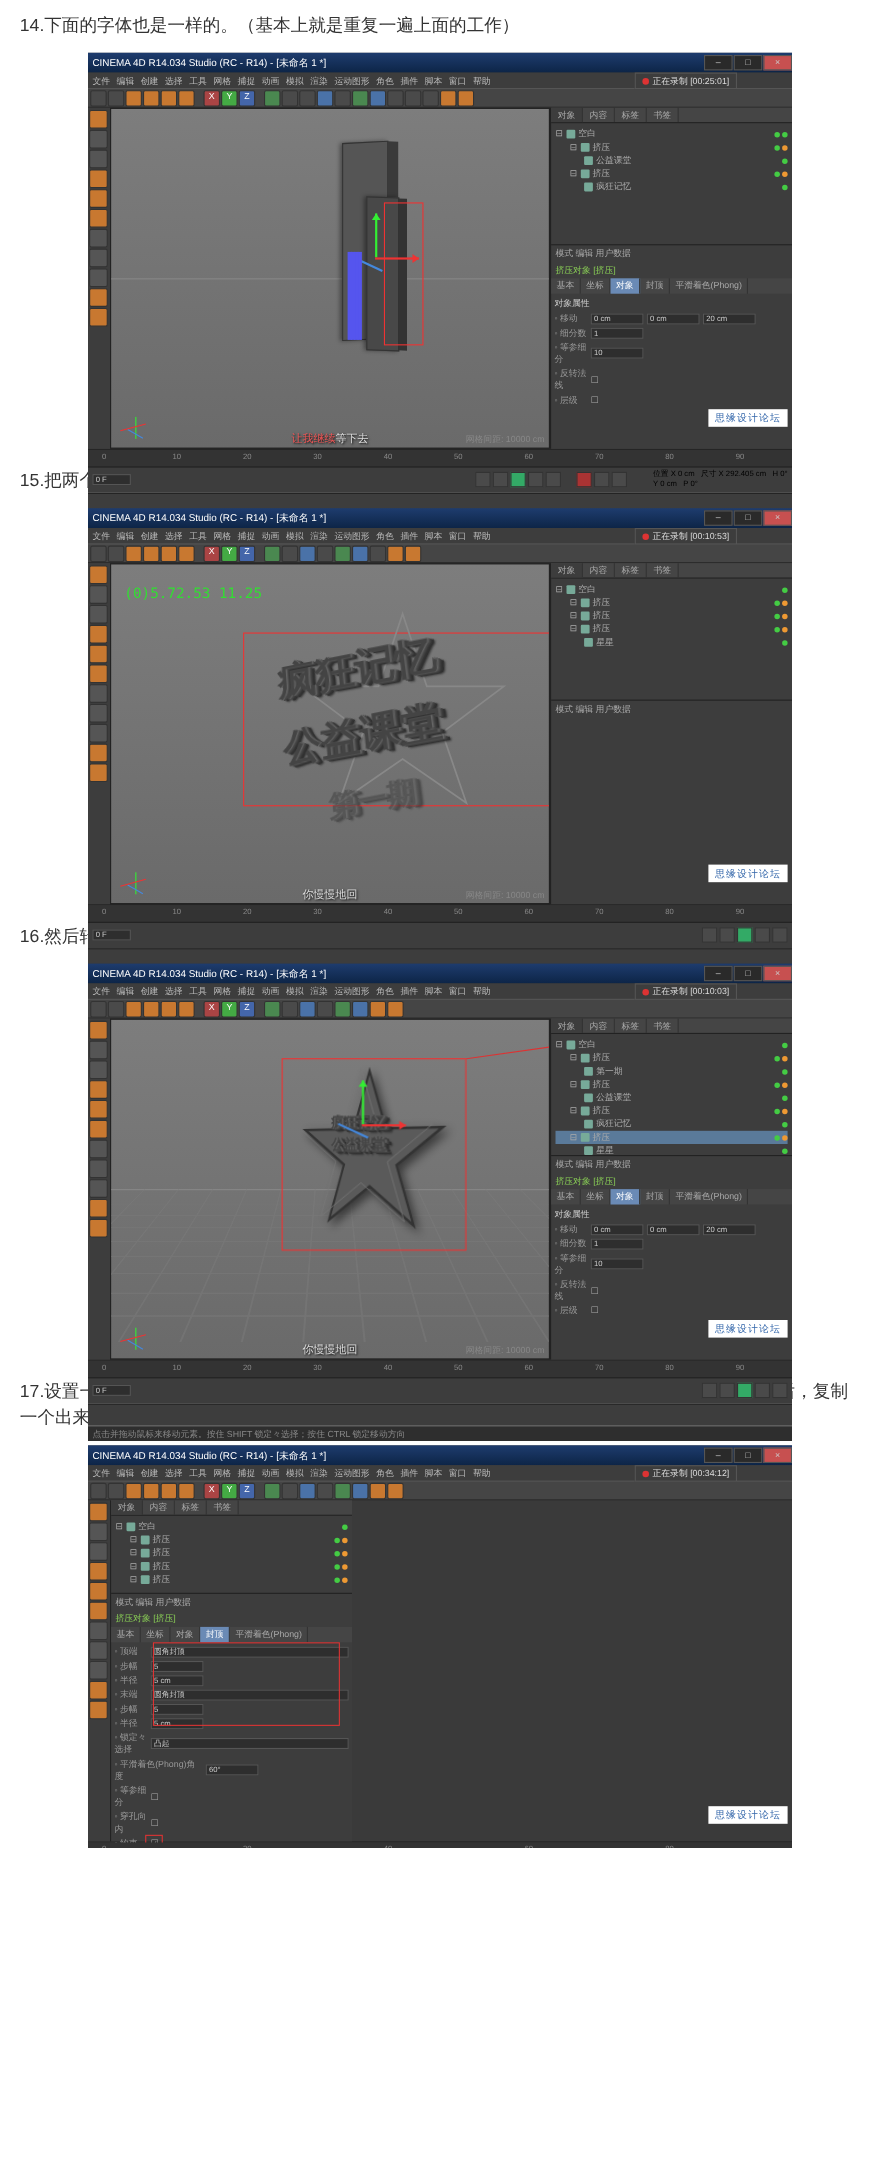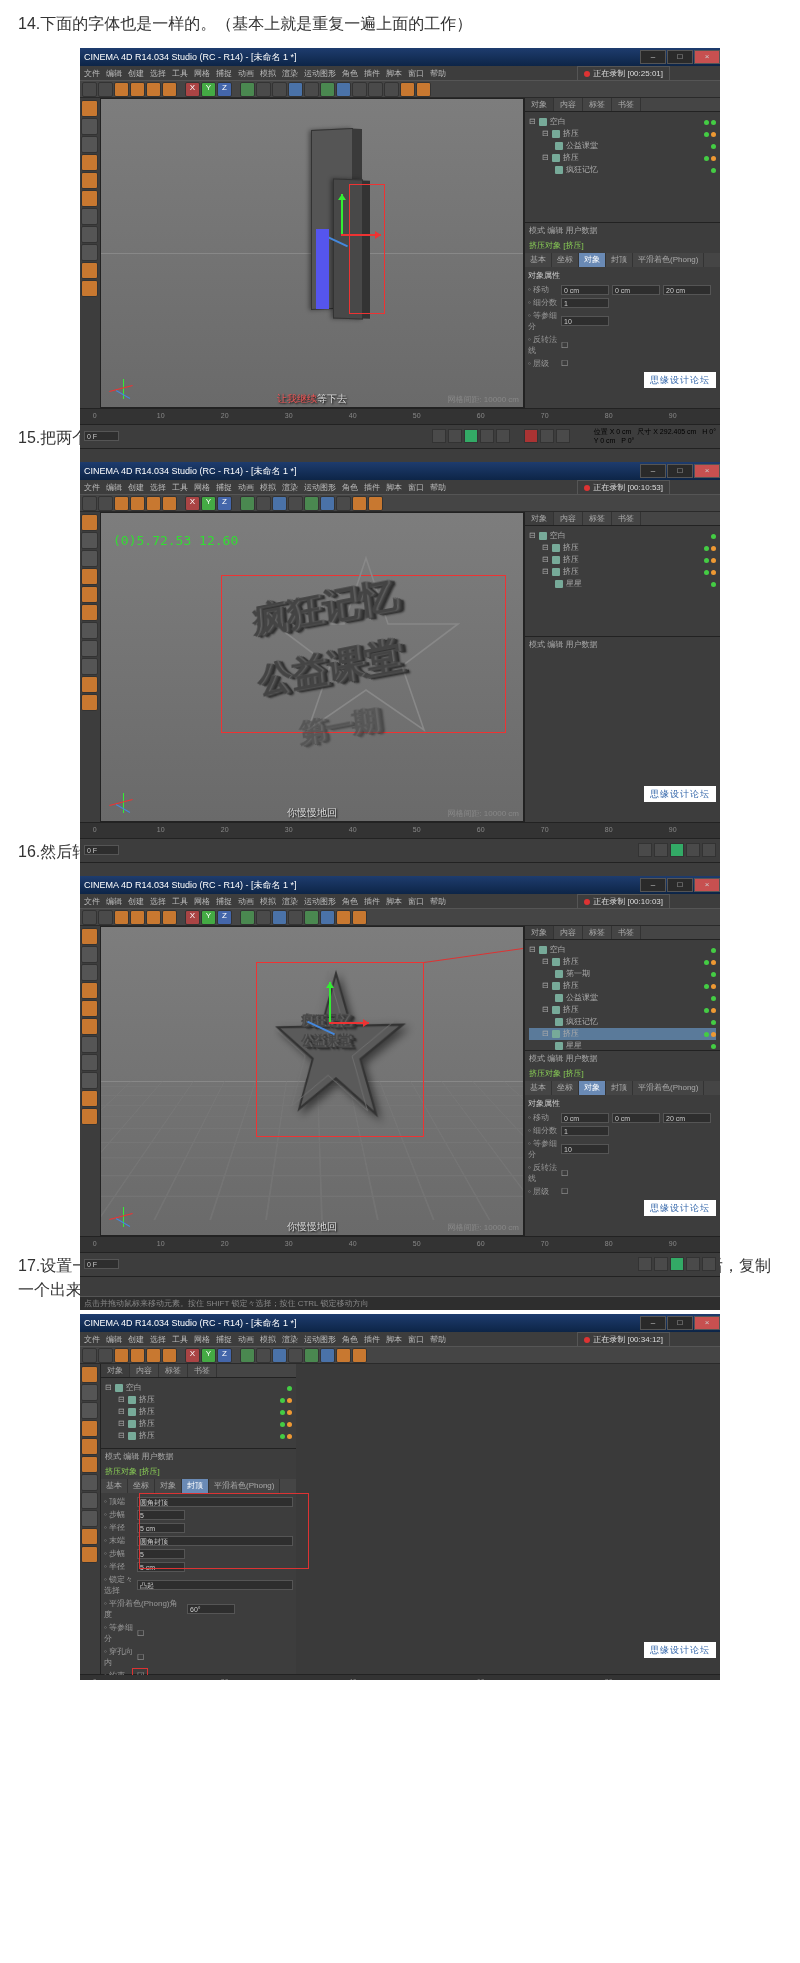--- a/index.html
+++ b/index.html
@@ -38,21 +38,21 @@
   .vp-caption { position: absolute; bottom: 1px; left: 50%; transform: translateX(-50%); color: #ddd; font-size: 10px; text-shadow: 1px 1px 2px #000; }
   .vp-caption .red { color: #e55; }
   .vp-info { position: absolute; right: 4px; bottom: 2px; font-size: 8px; color: #888; }
   .obj3d { position: absolute; background: #555; border: 1px solid #333; box-shadow: -2px 0 4px rgba(0,0,0,0.4); }
   .axis-arrow { position: absolute; }
   .arrow-x { width: 40px; height: 2px; background: #e33; }
   .arrow-x::after { content: ""; position: absolute; right: -4px; top: -3px; border: 4px solid transparent; border-left: 6px solid #e33; }
   .arrow-y { width: 2px; height: 40px; background: #3e3; }
   .arrow-y::after { content: ""; position: absolute; top: -4px; left: -3px; border: 4px solid transparent; border-bottom: 6px solid #3e3; }
   .arrow-z { width: 30px; height: 2px; background: #48d; transform: rotate(25deg); }
-  .c4d-right { width: 196px; background: #3d3d3d; border-left: 1px solid #222; display: flex; flex-direction: column; font-size: 8px; color: #aaa; }
+  .c4d-right { width: 220px; background: #3d3d3d; border-left: 1px solid #222; display: flex; flex-direction: column; font-size: 8px; color: #aaa; }
   .r-tabs { height: 14px; background: #454545; display: flex; border-bottom: 1px solid #222; }
   .r-tab { padding: 1px 6px; border-right: 1px solid #333; }
   .r-tab.active { background: #3d3d3d; }
   .obj-tree { flex: 0 0 110px; padding: 4px; line-height: 12px; overflow: hidden; }
   .tree-row { display: flex; align-items: center; gap: 3px; }
   .tree-indent { width: 10px; }
   .tree-ic { width: 8px; height: 8px; background: #7a9; border-radius: 1px; }
   .tree-dots { margin-left: auto; display: flex; gap: 2px; }
   .dot { width: 5px; height: 5px; border-radius: 50%; }
   .dot.g { background: #4c4; }
@@ -367,21 +367,21 @@
         <div class="left-ic hl"></div>
         <div class="left-ic hl"></div>
         <div class="left-ic hl"></div>
         <div class="left-ic"></div>
         <div class="left-ic"></div>
         <div class="left-ic"></div>
         <div class="left-ic hl"></div>
         <div class="left-ic hl"></div>
     </div>
     <div class="c4d-viewport">
-      <div class="ip-overlay"><span class="green">(0)5.72.53 12.60</span></div>
+      <div class="ip-overlay"><span class="green">(0)5.72.53 11.25</span></div>
       <div class="red-sel" style="left:120px; top:62px; width:285px; height:158px;"></div>
 
       <div style="position:absolute;left:165px;top:35px;width:200px;height:200px;">
         <svg viewBox="0 0 100 100" width="200" height="200">
             <polygon points="50,5 61,38 96,38 68,59 79,91 50,71 21,91 32,59 4,38 39,38" fill="none" stroke="#888" stroke-width="0.8"></polygon>
           </svg>
       </div>
       <div class="text3d" style="left:145px; top:70px; font-size:38px; transform:perspective(600px) rotateX(15deg) rotateY(-18deg) rotateZ(-6deg);">疯狂记忆</div>
       <div class="text3d" style="left:150px; top:130px; font-size:38px; transform:perspective(600px) rotateX(15deg) rotateY(-18deg) rotateZ(-6deg);">公益课堂</div>
       <div class="text3d" style="left:195px; top:195px; font-size:28px; transform:perspective(600px) rotateX(15deg) rotateY(-18deg) rotateZ(-6deg); opacity:0.6;">第一期</div>

